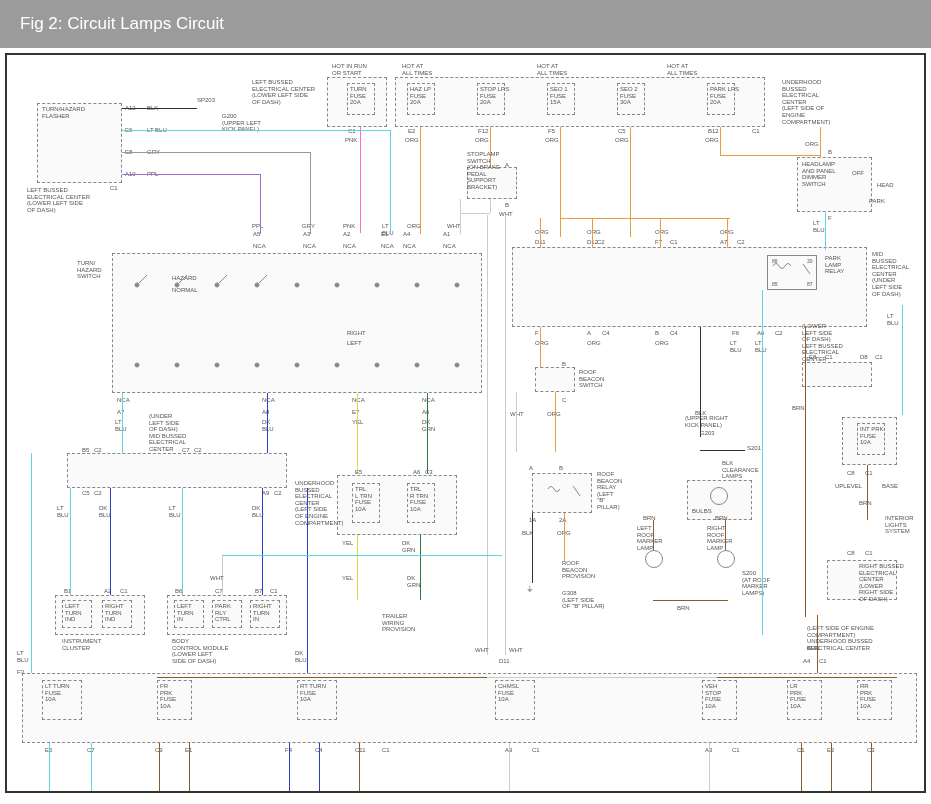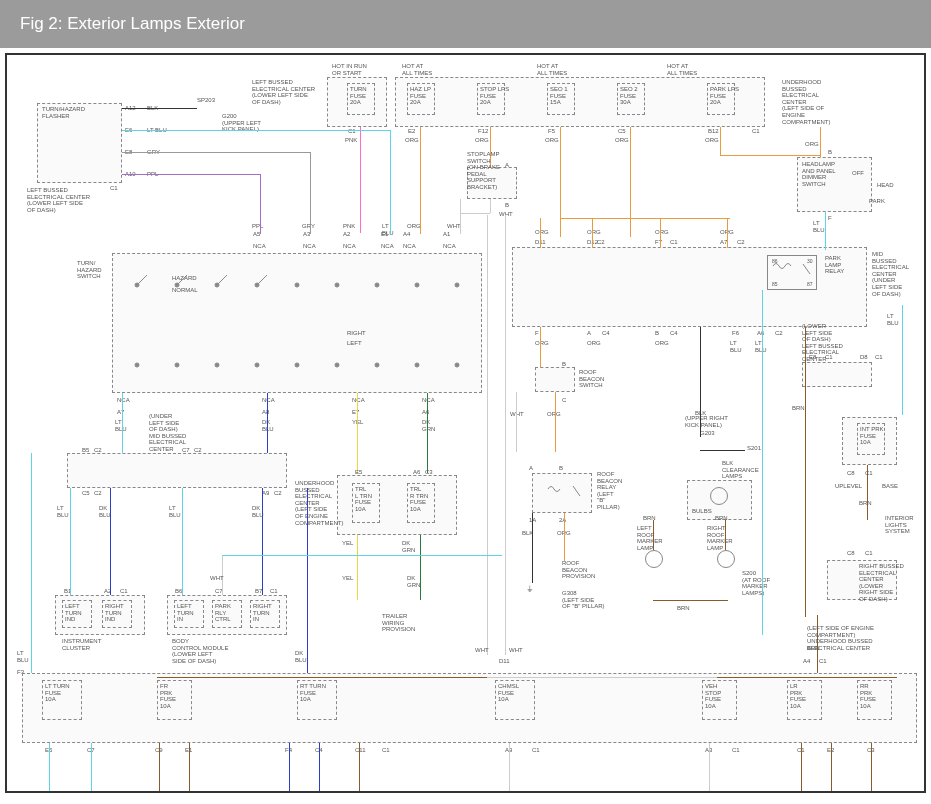--- a/index.html
+++ b/index.html
@@ -27,21 +27,21 @@
 .wht { background: #ccc; }
 .yel { background: #e8d73f; }
 .dkblu { background: #2a3ec9; }
 .dkgrn { background: #2a7a3f; }
 .brn { background: #8a5a2a; }
 </style>
 </head>
 <body>
 
 <div class="header-bar">
-  <span>Fig 2: Exterior Lamps Exterior</span>
+  <span>Fig 2: Circuit Lamps Circuit</span>
 </div>
 
 <div class="diagram">
 
   <div class="lbl" style="left:325px;top:8px;">HOT IN RUN
 OR START</div>
   <div class="lbl" style="left:395px;top:8px;">HOT AT
 ALL TIMES</div>
   <div class="lbl" style="left:530px;top:8px;">HOT AT
 ALL TIMES</div>

